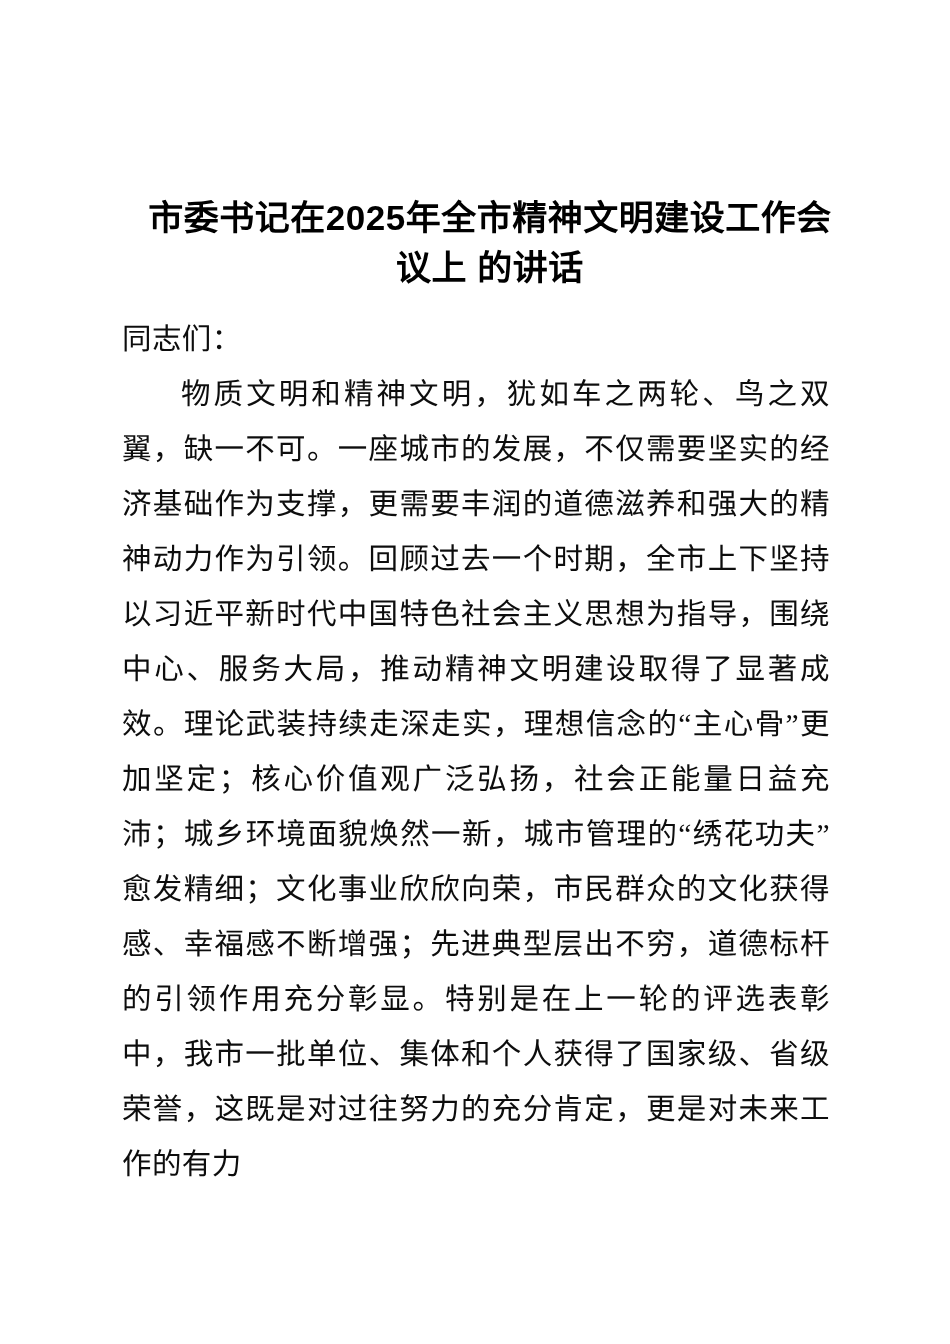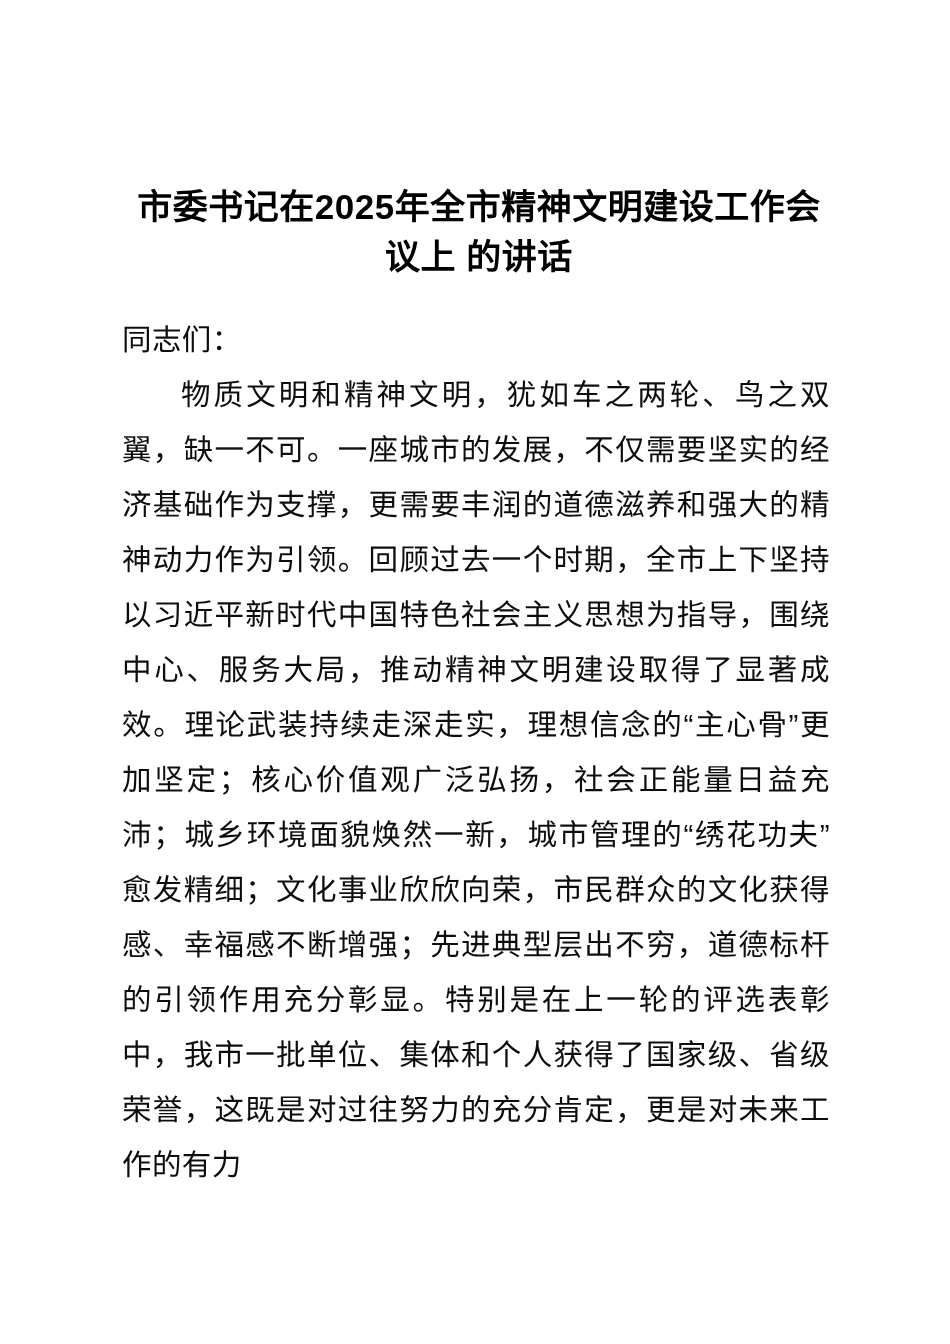--- a/index.html
+++ b/index.html
@@ -23,34 +23,34 @@
     left: 122px;
     top: 178px;
     width: 706px;
     text-align: center;
     font-family: "Liberation Sans", "DejaVu Sans", sans-serif;
     font-weight: 700;
     font-size: 35px;
     line-height: 50px;
     letter-spacing: 0.5px;
     color: #000000;
-    margin: 4px;
+    margin: 15px;
   }
 
   
   .doc-body {
     position: absolute;
     left: 122px;
     top: 312px;
     width: 708px;
   }
 
   .para {
     margin: 0;
-    font-family: Liberation Sans, sans-serif;
+    font-family: Liberation Serif, serif;
     font-size: 29.5px;
     line-height: 55px;
     color: #0d0d0d;
     text-align: justify;
     text-justify: inter-character;
     letter-spacing: 0.4px;
     -webkit-font-smoothing: antialiased;
   }
 
   .para--salutation {

